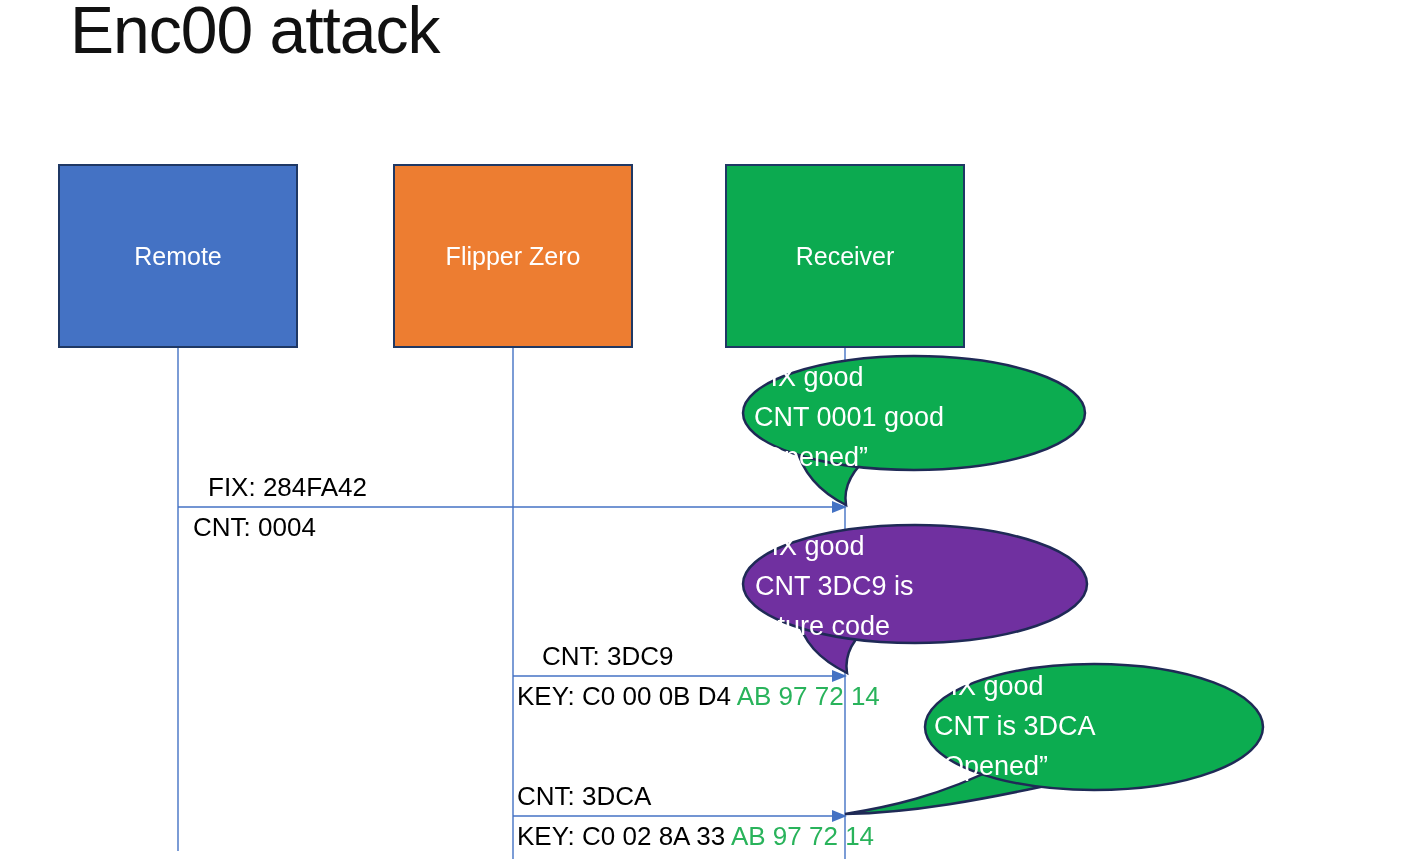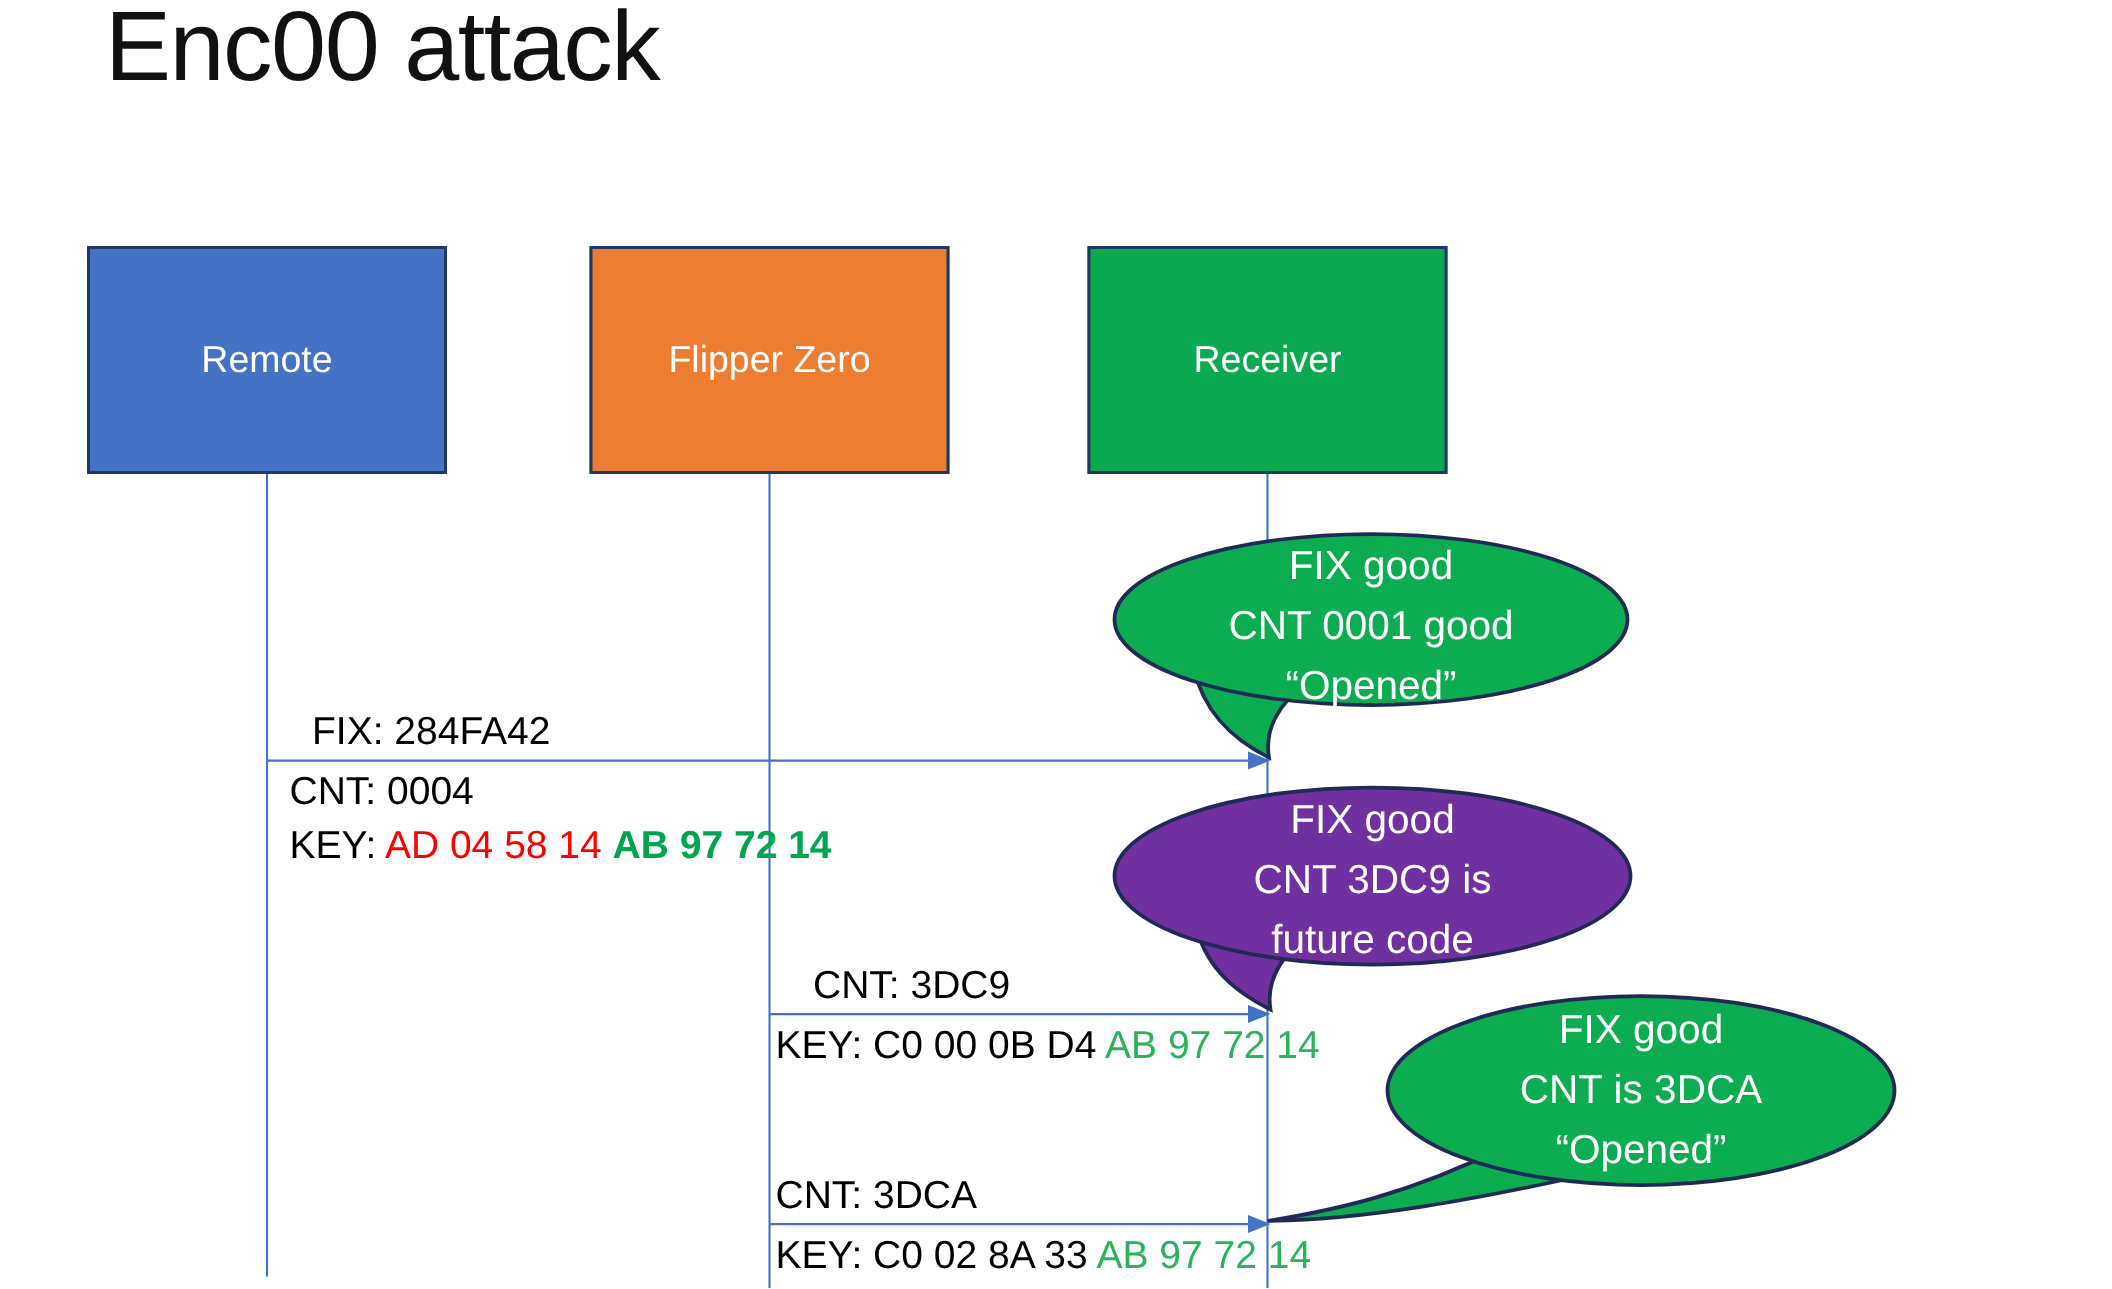--- a/index.html
+++ b/index.html
@@ -26,21 +26,21 @@
     top: -8px;
     margin: 0;
     font-size: 66px;
     font-weight: 300;
     letter-spacing: -1px;
     color: #111111;
   }
   .actor {
     position: absolute;
     width: 240px;
-    height: 152px;
+    height: 184px;
     border: 2px solid #1F3864;
     box-sizing: border-box;
     display: flex;
     align-items: center;
     justify-content: center;
     color: #ffffff;
     font-size: 25px;
   }
   .actor-remote   { left: 58px;  top: 164px; background: #4472C4; }
   .actor-flipper  { left: 393px; top: 164px; background: #ED7D31; }
@@ -53,21 +53,20 @@
     color: #000000;
     white-space: nowrap;
   }
   .key-red   { color: #FF0000; }
   .key-green-bold { color: #00A64F; font-weight: bold; }
   .key-green { color: #29B35B; }
 
   .callout-text {
     position: absolute;
     width: 320px;
-    text-align: center;
     color: #ffffff;
     font-size: 27px;
     line-height: 40px;
     white-space: nowrap;
   }
   .callout-1 { left: 754px; top: 357px; }
   .callout-2 { left: 755px; top: 526px; }
   .callout-3 { left: 934px; top: 666px; }
 </style>
 </head>
@@ -117,23 +116,20 @@
   </div>
   <div class="actor actor-receiver">
     <span>Receiver</span>
   </div>
   <div class="actor actor-flipper">
     <span>Flipper Zero</span>
   </div>
 
   <div class="msg" style="left:208px; top:472px;">FIX: 284FA42</div>
   <div class="msg" style="left:193px; top:512px;text-align:right;">CNT: 0004</div>
-  <div class="msg" style="left:193px; top:548px;">
-    <span>KEY: </span><span class="key-red">AD 04 58 14 </span><span class="key-green-bold">AB 97 72 14</span>
-  </div>
 
   <div class="msg" style="left:542px; top:641px;">CNT: 3DC9</div>
   <div class="msg" style="left:517px; top:681px;">
     <span>KEY: C0 00 0B D4 </span><span class="key-green">AB 97 72 14</span>
   </div>
 
   <div class="msg" style="left:517px; top:781px;text-align:right;">CNT: 3DCA</div>
   <div class="msg" style="left:517px; top:821px;">
     <span>KEY: C0 02 8A 33 </span><span class="key-green">AB 97 72 14</span>
   </div>

